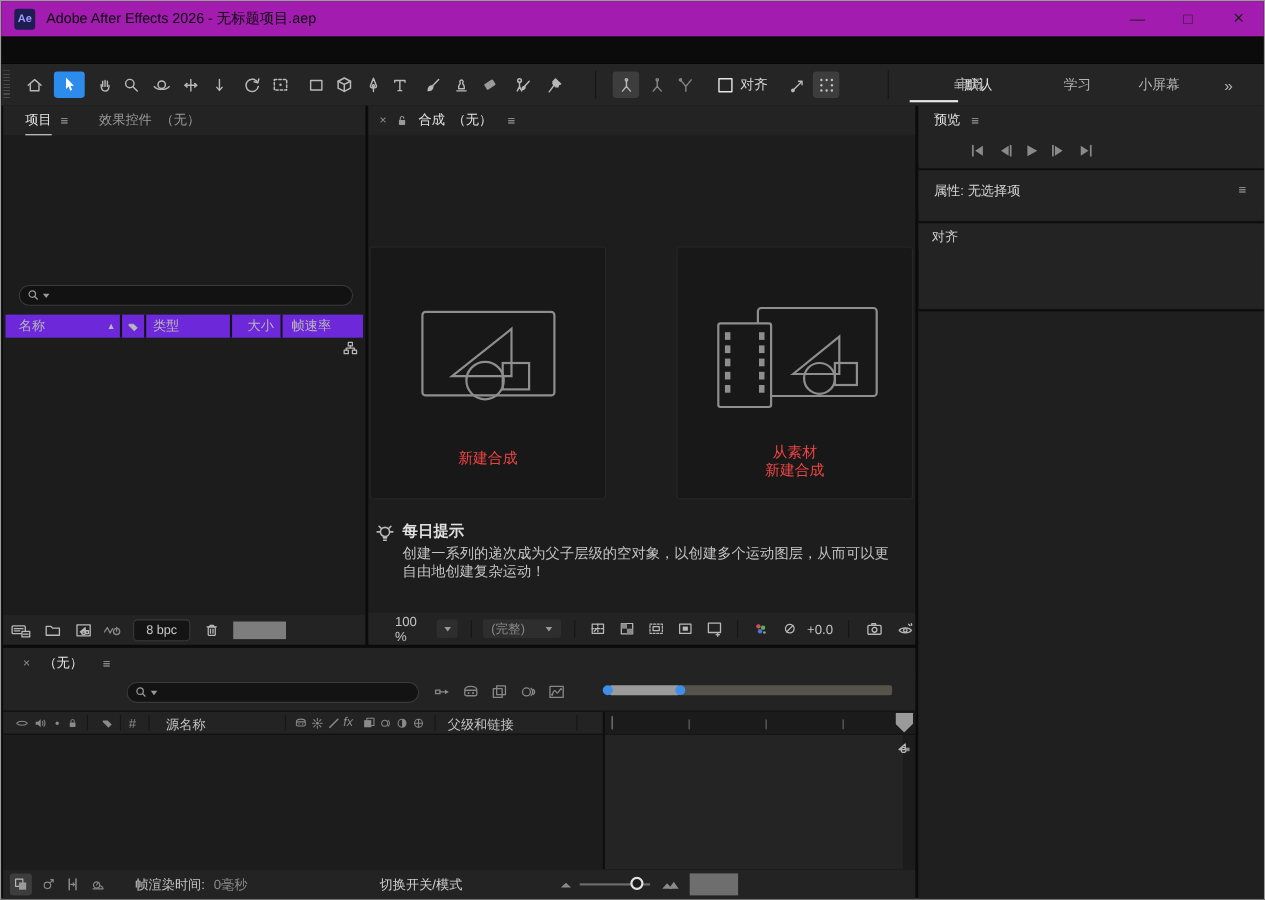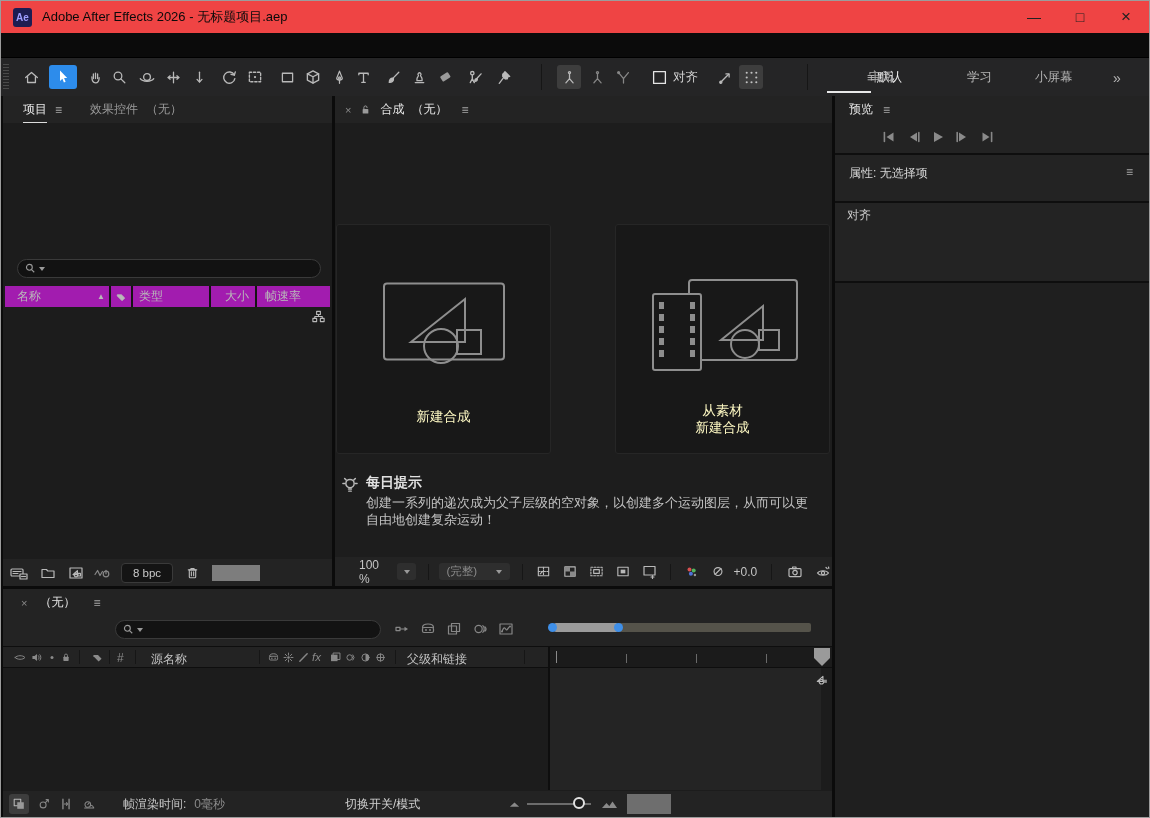--- a/index.html
+++ b/index.html
@@ -1,19 +1,19 @@
 <!DOCTYPE html>
 <html><head>
 <meta charset="utf-8">
 <style>
   html,body{margin:0;padding:0;background:#6b6b6b;font-family:"Liberation Sans",sans-serif;}
   .window{position:relative;width:1150px;height:818px;background:#0b0b0b;overflow:hidden;border:1px solid #9c9c9c;box-sizing:border-box;}
   .abs{position:absolute;}
   
-  .titlebar{position:absolute;top:0;left:0;right:0;height:32px;background:#ef4444;display:flex;align-items:center;padding-left:12px;gap:10px;box-sizing:border-box;}
+  .titlebar{position:absolute;top:0;left:0;right:0;height:32px;background:#a21caf;display:flex;align-items:center;padding-left:12px;gap:10px;box-sizing:border-box;}
   .ae-badge{width:19px;height:19px;border-radius:3px;background:#1d1d52;color:#9e9eff;font-size:10px;font-weight:bold;display:flex;align-items:center;justify-content:center;}
   .title-text{font-size:13px;color:#0a0a0a;}
   .win-controls{position:absolute;right:0;top:0;height:32px;display:flex;}
   .win-btn{width:46px;height:32px;display:flex;align-items:center;justify-content:center;font-size:14px;color:#222;}
   .menubar{position:absolute;top:32px;left:0;right:0;height:24px;background:#ffffff;display:flex;align-items:center;padding-left:6px;}
   .menu-item{font-size:12.5px;color:#0a0a0a;padding:0 10px;}
   
   .toolbar{position:absolute;top:56px;left:0;right:0;height:39px;background:#252526;border-top:1px solid #000;box-sizing:border-box;}
   .grip{position:absolute;left:2px;top:6px;bottom:6px;width:6px;background:repeating-linear-gradient(to bottom,#4a4a4a 0 1px,transparent 1px 3px);}
   .tool{position:absolute;top:7px;width:24px;height:24px;display:flex;align-items:center;justify-content:center;border-radius:3px;}
@@ -27,25 +27,25 @@
   .ws-underline{position:absolute;top:33px;height:2px;background:#e8e8e8;}
   .hamb{color:#a8a8a8;font-size:12px;}
   
   .panel{position:absolute;background:#232323;}
   .panel-tabs{height:27px;display:flex;align-items:center;font-size:12px;color:#9a9a9a;background:#232323;}
   .tab-active{color:#e5e5e5;position:relative;}
   .tab-underline{position:absolute;left:0;right:0;bottom:-6px;height:2px;background:#dcdcdc;}
   .content-dark{background:#1c1c1c;}
   .searchbox{background:#121212;border:1px solid #3a3a3a;border-radius:10px;height:19px;display:flex;align-items:center;padding-left:6px;gap:2px;box-sizing:border-box;}
   .chev-down{width:0;height:0;border-left:3.5px solid transparent;border-right:3.5px solid transparent;border-top:4px solid #9a9a9a;}
-  .colhead{background:#a21caf;border-right:2px solid #141414;display:flex;align-items:center;font-size:12px;color:#b9b9b9;box-sizing:border-box;}
+  .colhead{background:#6d28d9;border-right:2px solid #141414;display:flex;align-items:center;font-size:12px;color:#b9b9b9;box-sizing:border-box;}
   .btn-dark{background:#141414;border:1px solid #3a3a3a;border-radius:4px;color:#c9c9c9;font-size:11.5px;display:flex;align-items:center;justify-content:center;}
   .drop-btn{background:#2e2e2e;border-radius:3px;display:flex;align-items:center;justify-content:center;}
   .card{position:absolute;width:215px;height:230px;background:#181818;border:1px solid #262626;border-radius:3px;box-sizing:border-box;display:flex;flex-direction:column;align-items:center;}
-  .card-label{font-size:13.5px;color:#fef9c3;text-align:center;line-height:17px;}
+  .card-label{font-size:13.5px;color:#ef4444;text-align:center;line-height:17px;}
   .sec-row{position:absolute;left:0;right:0;height:26px;border-top:2px solid #0e0e0e;display:flex;align-items:center;padding-left:12px;font-size:12px;color:#cccccc;box-sizing:border-box;background:#232323;}
   .txt{font-size:12px;color:#c4c4c4;}
   .txt-dim{font-size:12px;color:#8a8a8a;}
   .pentagon{width:16px;height:18px;background:#9a9a9a;clip-path:polygon(0 0,100% 0,100% 55%,50% 100%,0 55%);}
 </style>
 </head>
 <body>
 
 <div class="window">
 

